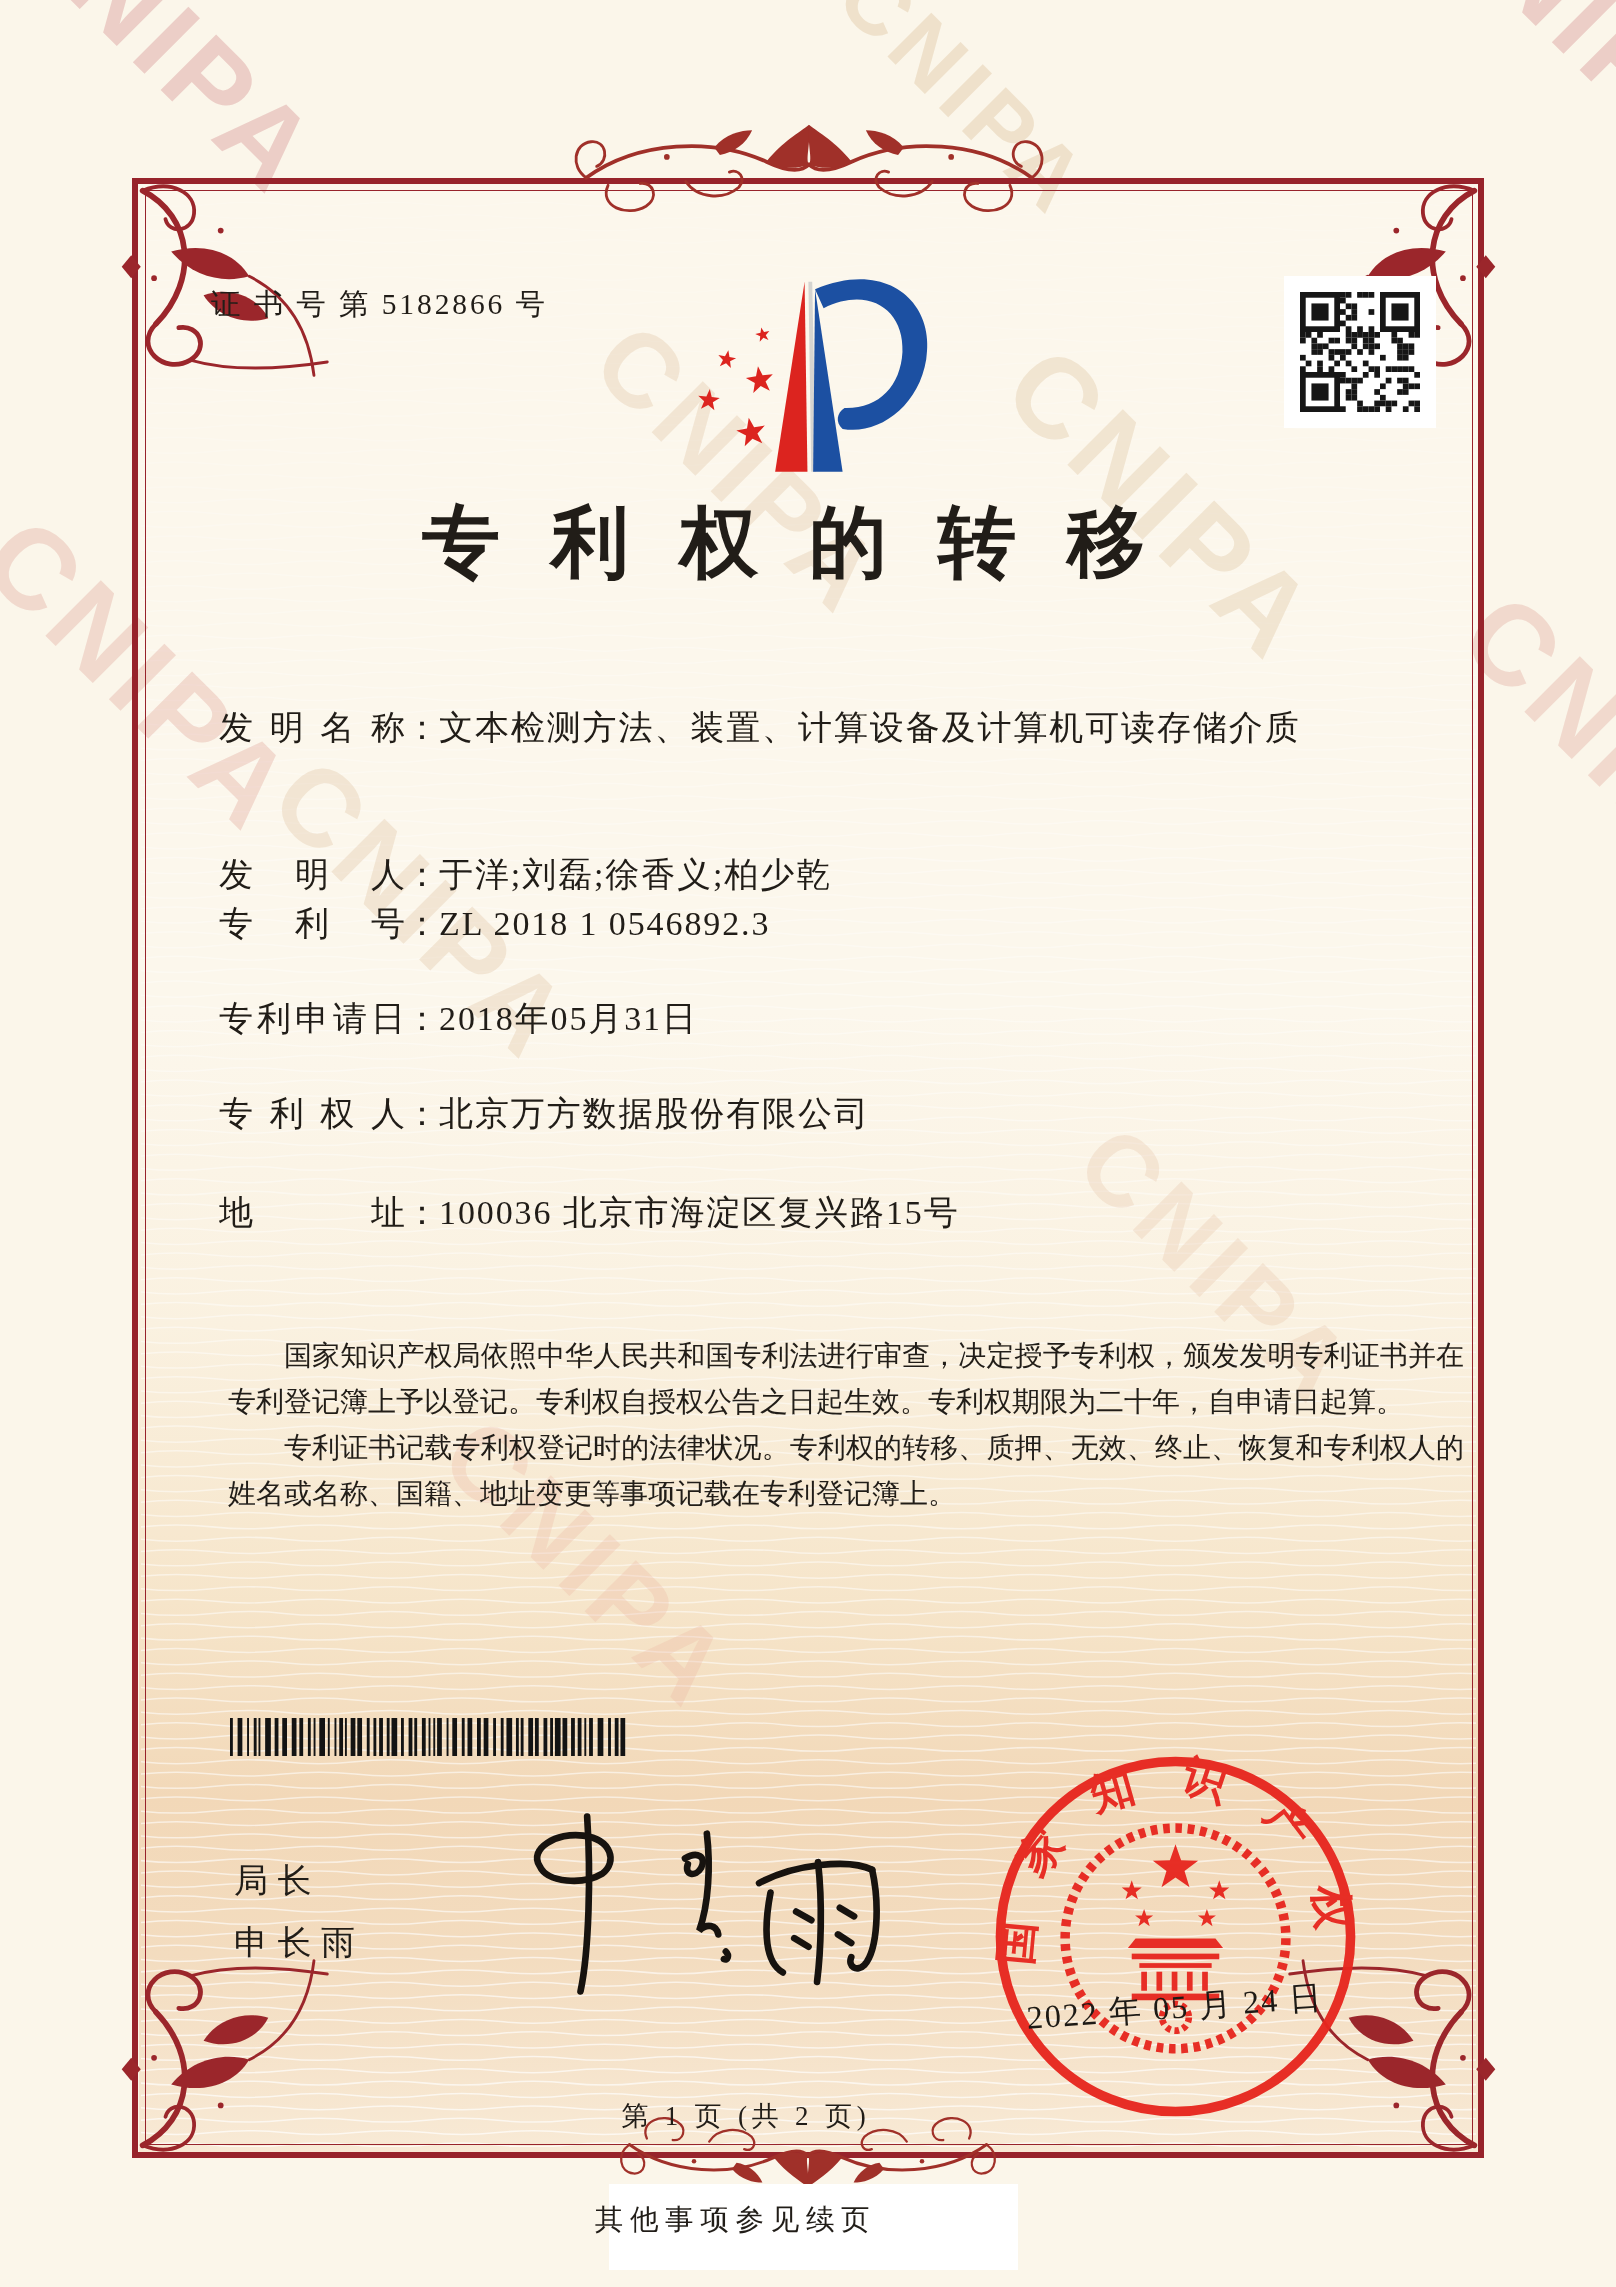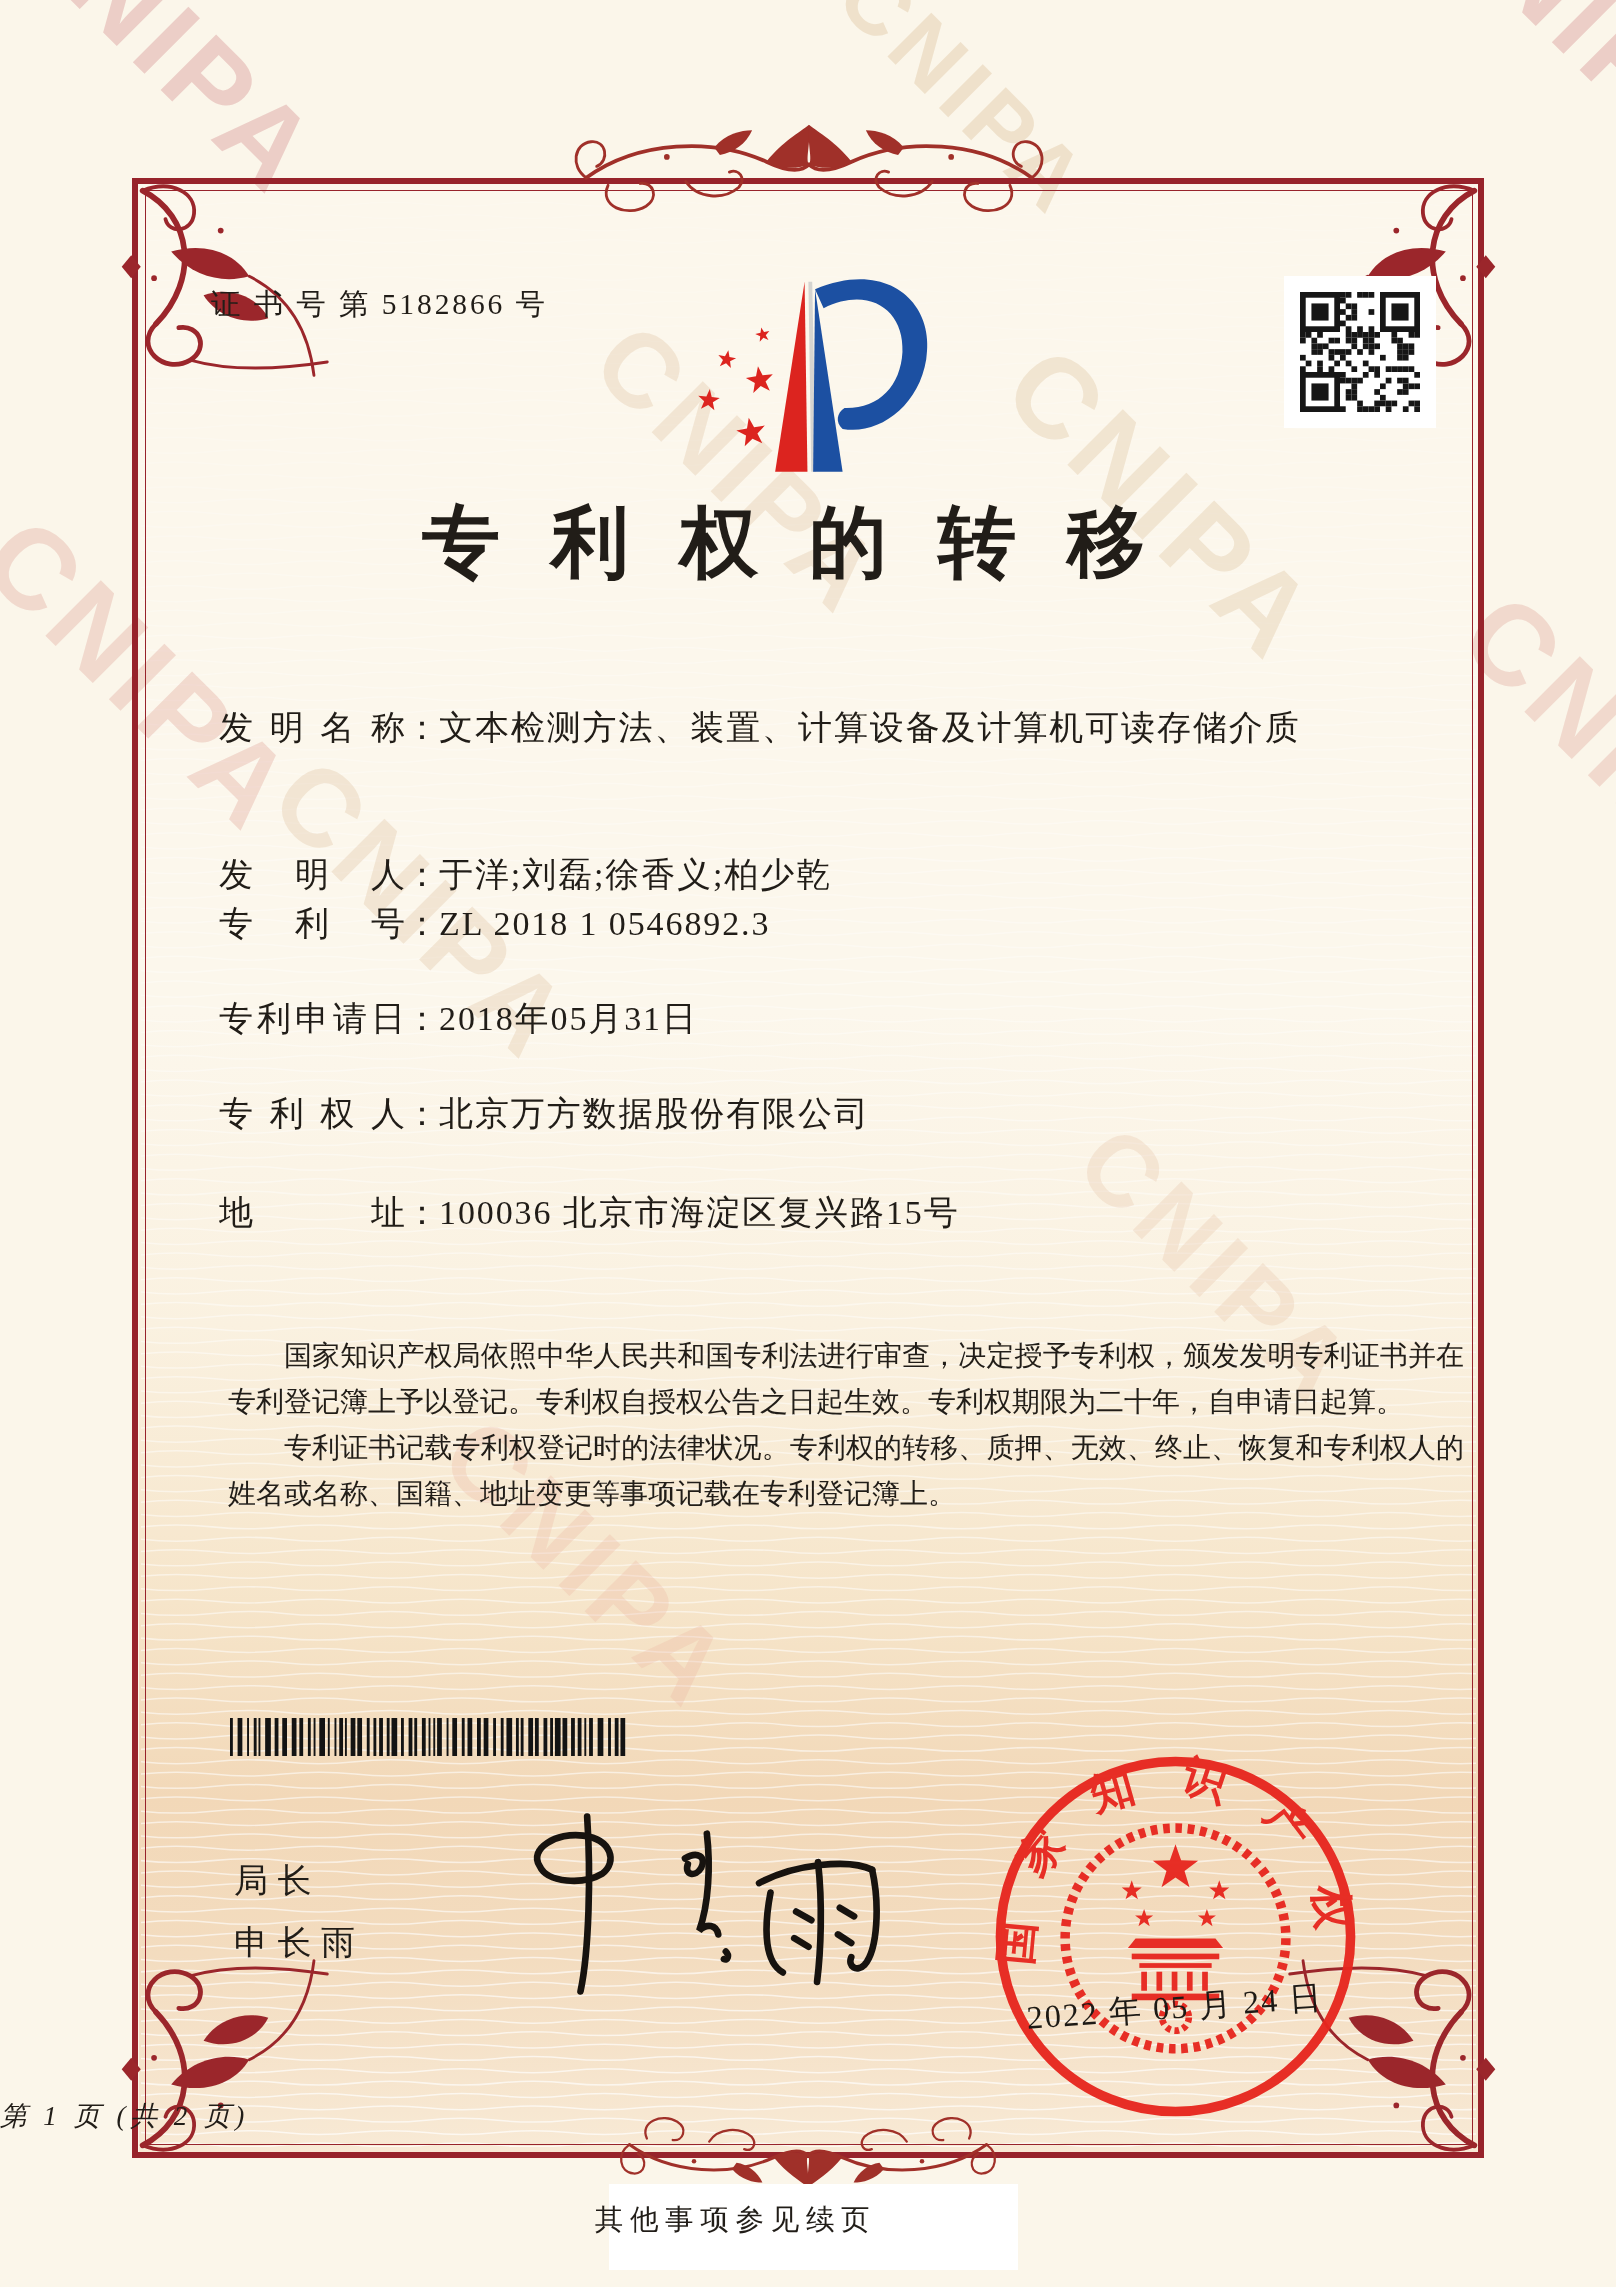--- a/index.html
+++ b/index.html
@@ -17,21 +17,21 @@
       transform:rotate(45deg);white-space:nowrap;pointer-events:none;}
   
   .cert-no{left:211px;top:285px;font-size:29.5px;letter-spacing:2.9px;}
   .title{left:26px;top:491px;width:1566px;text-align:center;font-size:78px;font-weight:600;letter-spacing:51px;}
   .field{left:219px;font-size:34px;white-space:nowrap;}
   .flabel{display:inline-block;width:186px;text-align:justify;text-align-last:justify;margin-top:24px;}
   .fvalue{letter-spacing:1.9px;text-align:right;}
   .paras{left:228px;top:1333px;width:1236px;font-size:28px;line-height:46px;text-align:justify;}
   .paras p{margin:0;text-indent:2em;}
   .signer{left:234px;font-size:34px;letter-spacing:9.5px;}
-  .pgfoot{left:0;top:2098px;width:1492px;font-size:27px;letter-spacing:4.8px;font-style:italic;}
+  .pgfoot{left:0;top:2098px;width:1492px;text-align:center;font-size:27px;letter-spacing:4.8px;}
   .band{left:609px;top:2184px;width:409px;height:86px;background:#ffffff;}
   .note{left:0;top:2201px;width:1471px;text-align:center;font-size:28.5px;letter-spacing:6.7px;}
   .qrbox{left:1284px;top:276px;width:152px;height:152px;background:#ffffff;}
 </style>
 </head>
 <body>
 
 <div class="page">
 
   <div class="abs frame-bg"></div>

